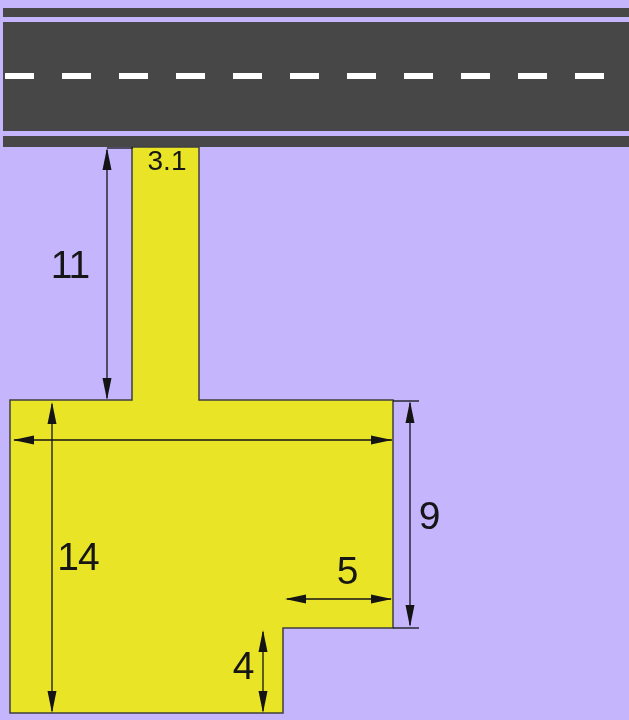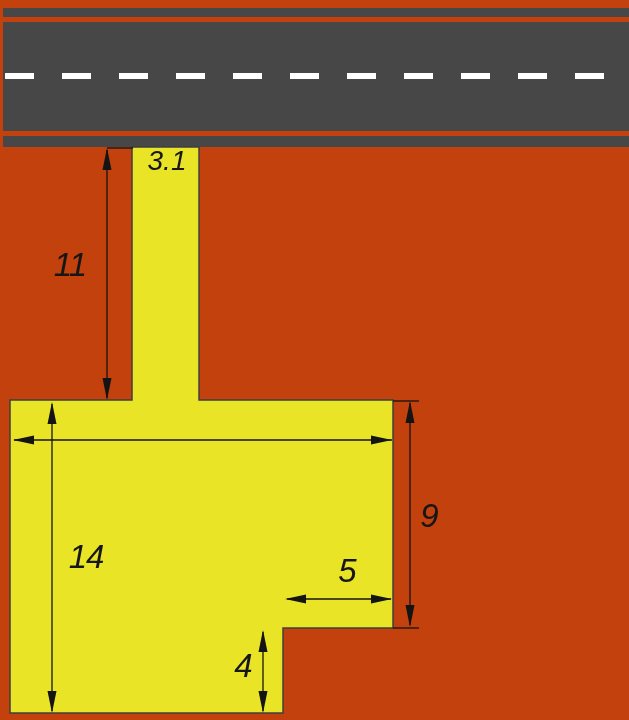--- a/index.html
+++ b/index.html
@@ -5,23 +5,22 @@
   html, body {
     margin: 0;
     padding: 0;
     background: #ffffff;
     font-family: "Liberation Sans", sans-serif;
   }
   .stage {
     position: relative;
     width: 629px;
     height: 720px;
-    background: #c2410c;
+    background: #c4b5fd;
     overflow: hidden;
-    font-style: italic;
   }
   
   .road {
     position: absolute;
     left: 3px;
     right: 0;
     top: 0;
     height: 150px;
   }
   .road-band {
@@ -54,30 +53,30 @@
     height: 720px;
   }
   .pavement { stroke-width: 1.5px; }
   .dims line    { stroke: #141414; stroke-width: 1.3px; }
   .dims polygon { fill: #141414; stroke: none; }
   
   .num {
     position: absolute;
     transform: translate(-50%, -52%);
     color: #161616;
-    font-size: 33px;
+    font-size: 39px;
     line-height: 1;
     letter-spacing: -1px;
     white-space: nowrap;
   }
   .num-small { font-size: 28px; letter-spacing: 0; }
   .lbl-3-1 { left: 167px; top: 162px; }
   .lbl-11  { left: 70px;  top: 265px; }
   .lbl-17  { left: 200px; top: 463px; }
-  .lbl-14  { left: 78px;  top: 557px; margin-left: 8px; }
+  .lbl-14  { left: 78px;  top: 557px; }
   .lbl-9   { left: 429px; top: 516px; }
   .lbl-5   { left: 347px; top: 571px; }
   .lbl-4   { left: 243px; top: 666px; }
 </style>
 </head>
 <body>
 
 <div class="stage">
 
   <div class="road">

